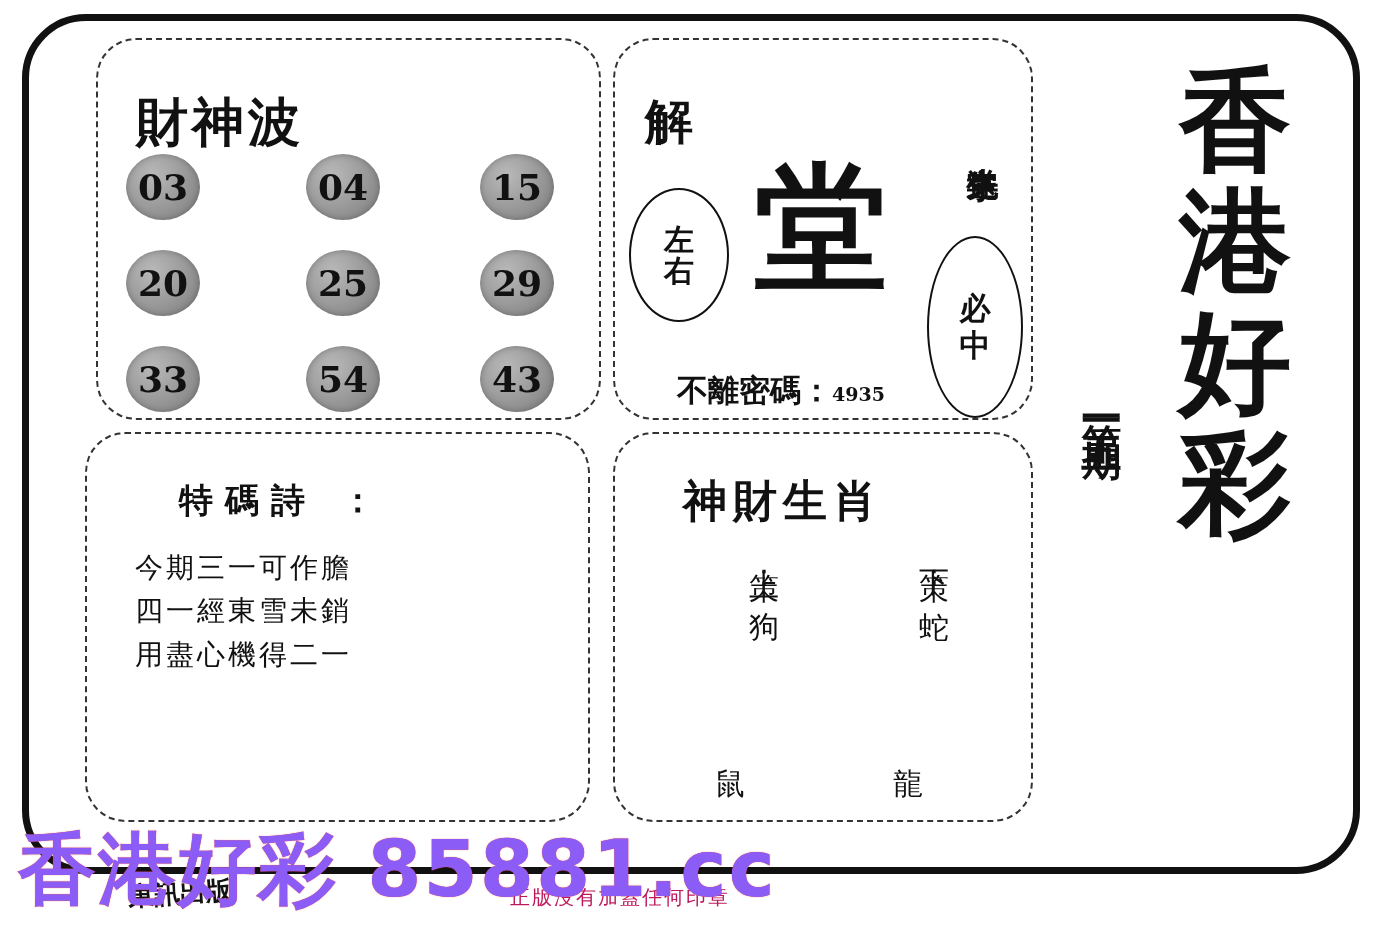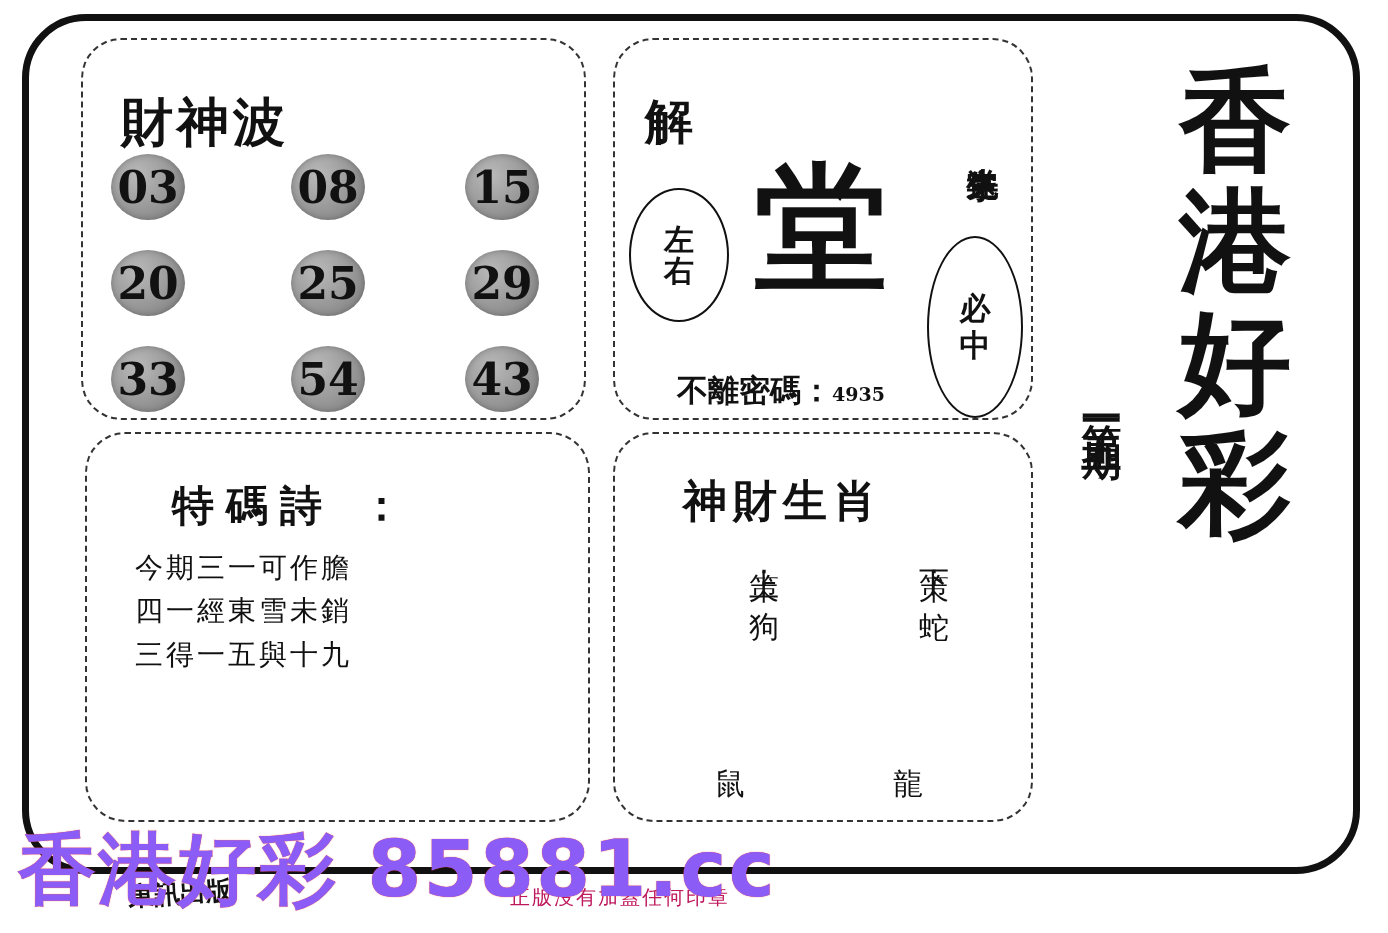--- a/index.html
+++ b/index.html
@@ -38,21 +38,21 @@
   .panel {
     position: absolute;
     border: 2px dashed #333;
     border-radius: 40px;
     box-sizing: border-box;
     background: transparent;
   }
 
   
   #panel-caishenbo {
-    left: 81px;
+    left: 96px;
     top: 38px;
     width: 505px;
     height: 382px;
     text-decoration: underline;
   }
   .panel-title-cs {
     position: absolute;
     left: 38px;
     top: 48px;
     font-size: 52px;
@@ -68,21 +68,21 @@
     width: 470px;
     height: 260px;
   }
   .ball {
     position: absolute;
     width: 74px;
     height: 66px;
     border-radius: 50%;
     background: radial-gradient(circle at 36% 32%, #b9b9b9 0%, #9d9d9d 45%, #8a8a8a 75%, #777 100%);
     color: #111;
-    font-size: 44px;
+    font-size: 36px;
     font-weight: bold;
     display: flex;
     align-items: center;
     justify-content: center;
     font-family: "DejaVu Serif", "Liberation Serif", serif;
     box-shadow: inset 0 0 6px rgba(0,0,0,0.25);
   }
   .ball.c0 { left: 6px; }
   .ball.c1 { left: 186px; }
   .ball.c2 { left: 360px; }
@@ -178,23 +178,23 @@
 
   
   #panel-poem {
     left: 85px;
     top: 432px;
     width: 505px;
     height: 390px;
   }
   .poem-title {
     position: absolute;
-    left: 85px;
+    left: 92px;
     top: 44px;
-    font-size: 42px;
+    font-size: 34px;
     font-weight: bold;
     letter-spacing: 12px;
     color: #111;
   }
   .poem-lines {
     position: absolute;
     left: 48px;
     top: 112px;
     width: 420px;
   }
@@ -307,21 +307,21 @@
 <body>
 
 <div id="page">
 
   <div class="outer-frame"></div>
 
   <div class="panel" id="panel-caishenbo">
     <div class="panel-title-cs">財神波</div>
     <div class="ball-grid">
       <div class="ball r0 c0">03</div>
-      <div class="ball r0 c1">08</div>
+      <div class="ball r0 c1">04</div>
       <div class="ball r0 c2">15</div>
       <div class="ball r1 c0">20</div>
       <div class="ball r1 c1">25</div>
       <div class="ball r1 c2">29</div>
       <div class="ball r2 c0">33</div>
       <div class="ball r2 c1">54</div>
       <div class="ball r2 c2">43</div>
     </div>
   </div>
 
@@ -340,21 +340,21 @@
     <div class="code-line">
       <span>不離密碼：</span><span class="code-num">4935</span>
     </div>
   </div>
 
   <div class="panel" id="panel-poem">
     <div class="poem-title">特碼詩 ：</div>
     <div class="poem-lines">
       <div class="poem-line">今期三一可作膽</div>
       <div class="poem-line">四一經東雪未銷</div>
-      <div class="poem-line">三得一五與十九</div>
+      <div class="poem-line">用盡心機得二一</div>
     </div>
   </div>
 
   <div class="panel" id="panel-zodiac">
     <div class="zodiac-title">神財生肖</div>
     <div class="zodiac-col left">上策：狗</div>
     <div class="zodiac-col right">下策：蛇</div>
     <div class="zodiac-bottom left">鼠</div>
     <div class="zodiac-bottom right">龍</div>
   </div>

